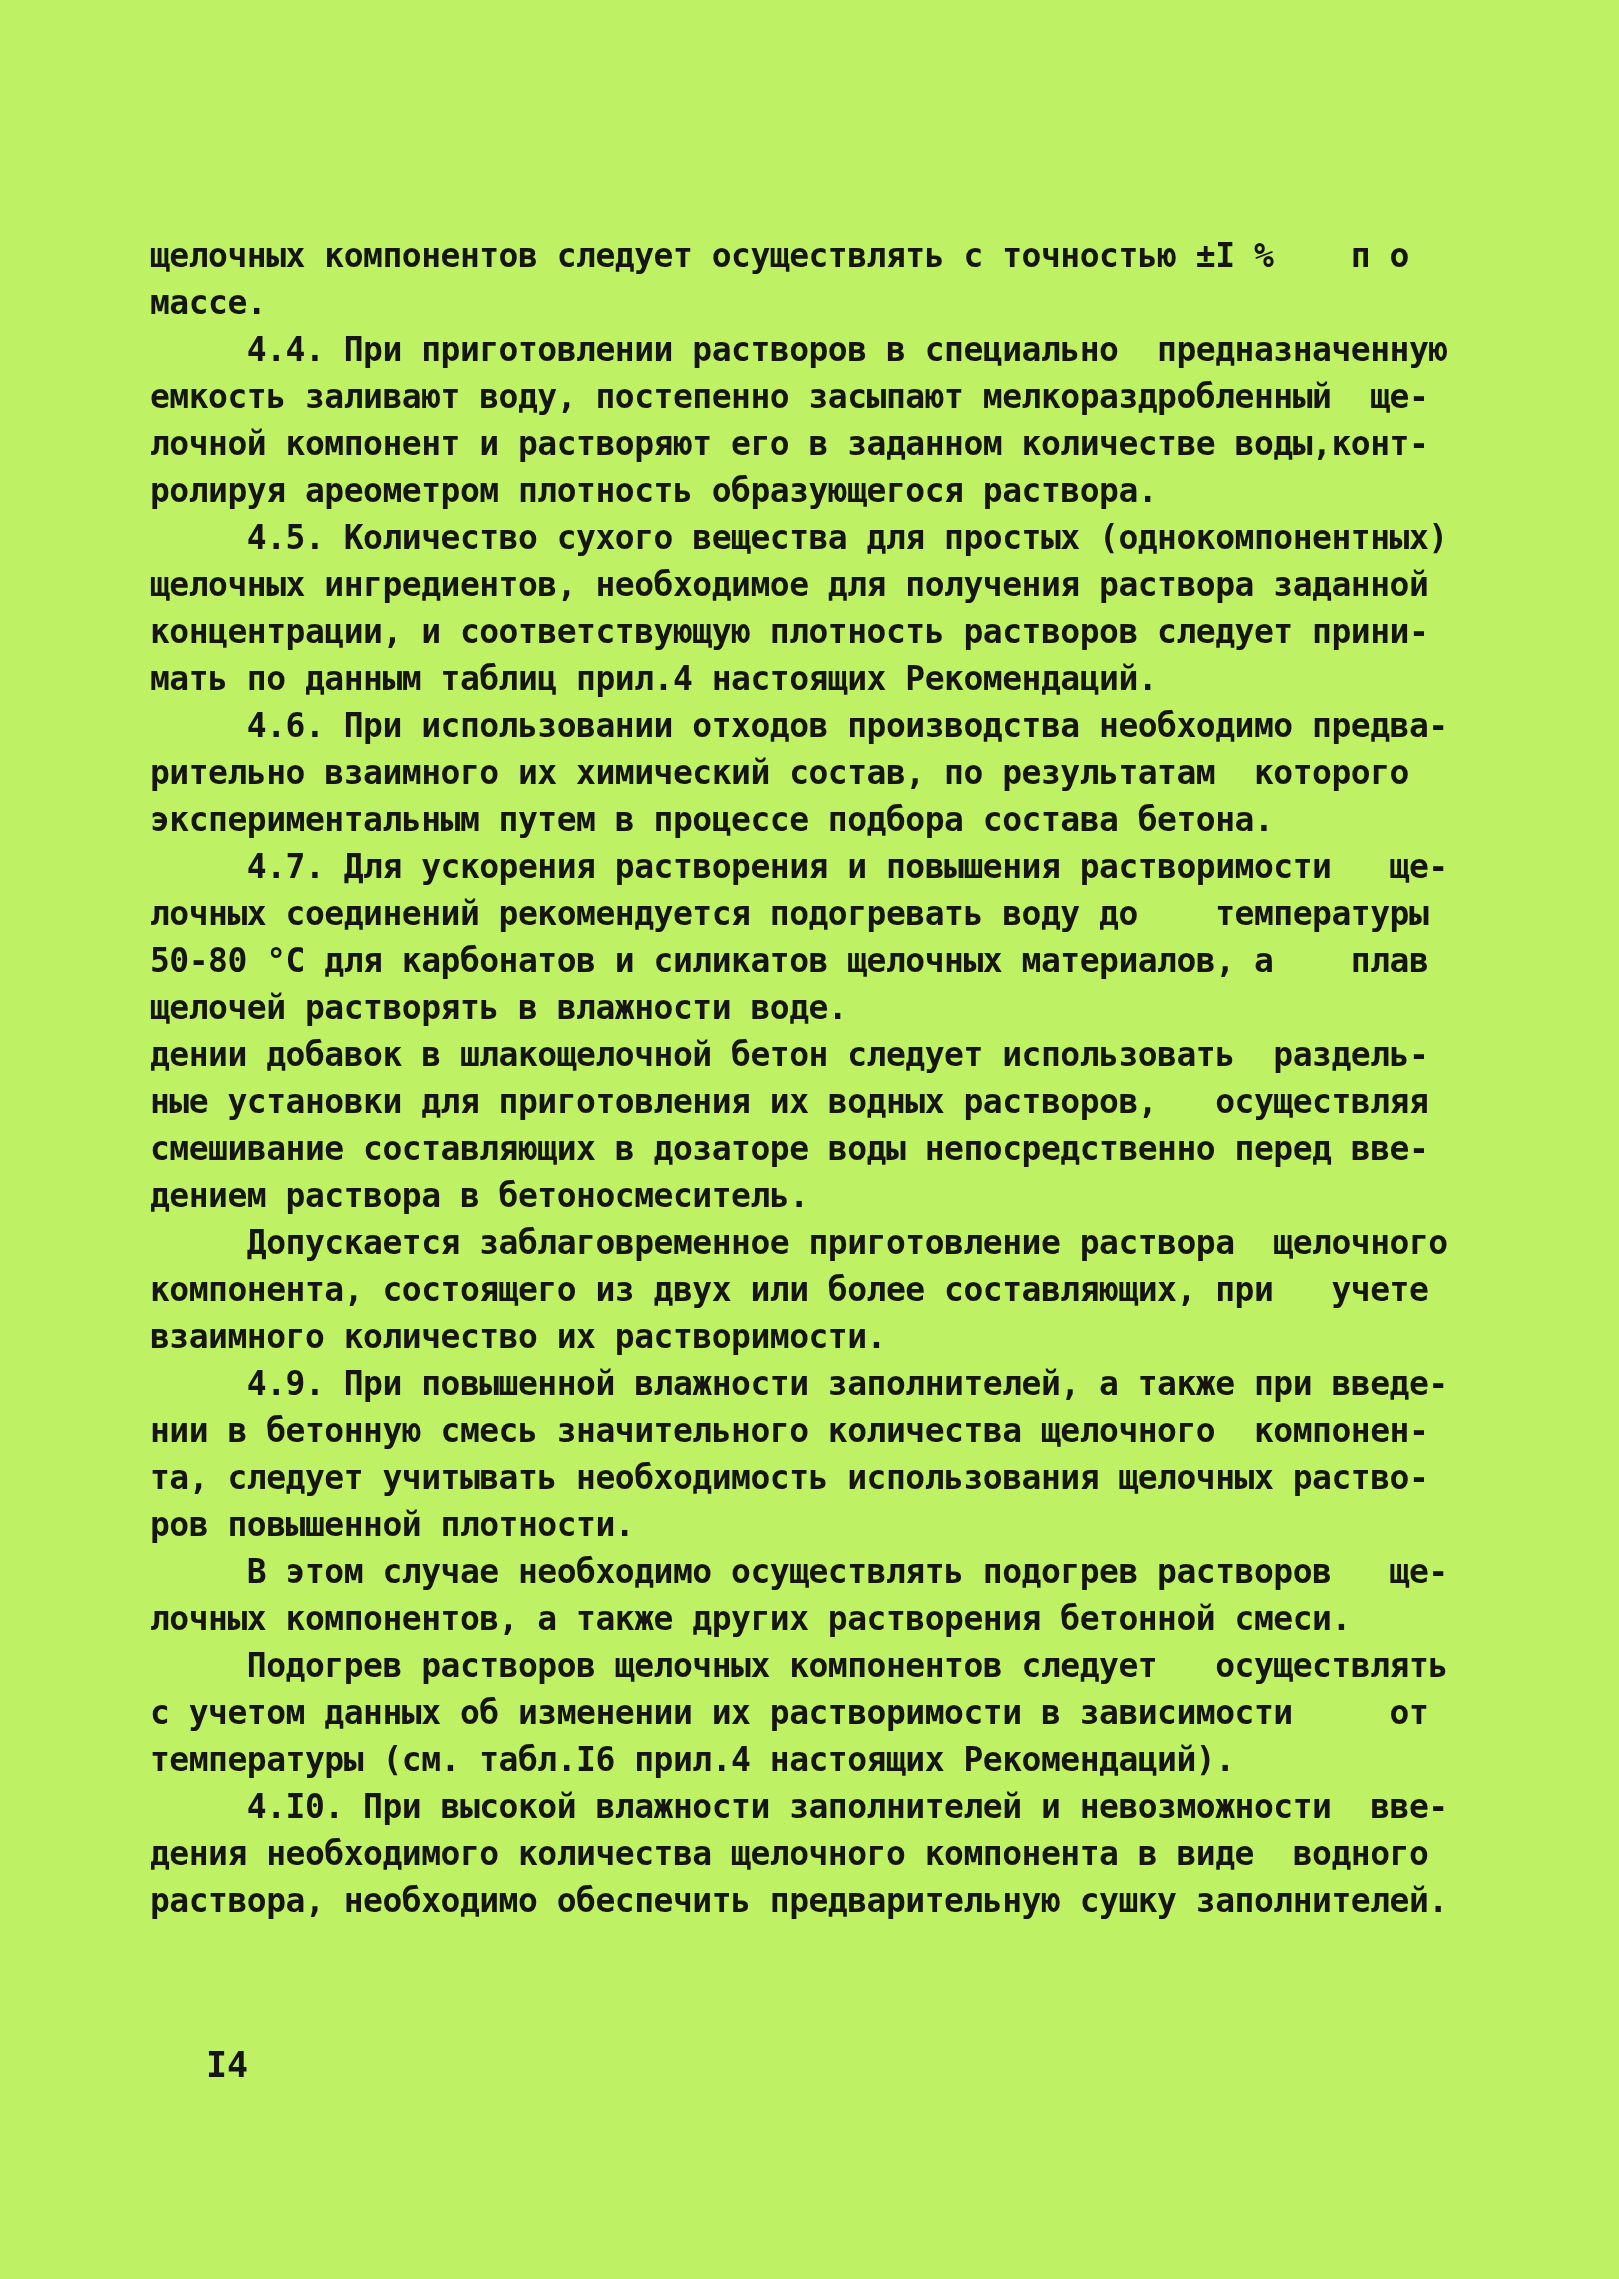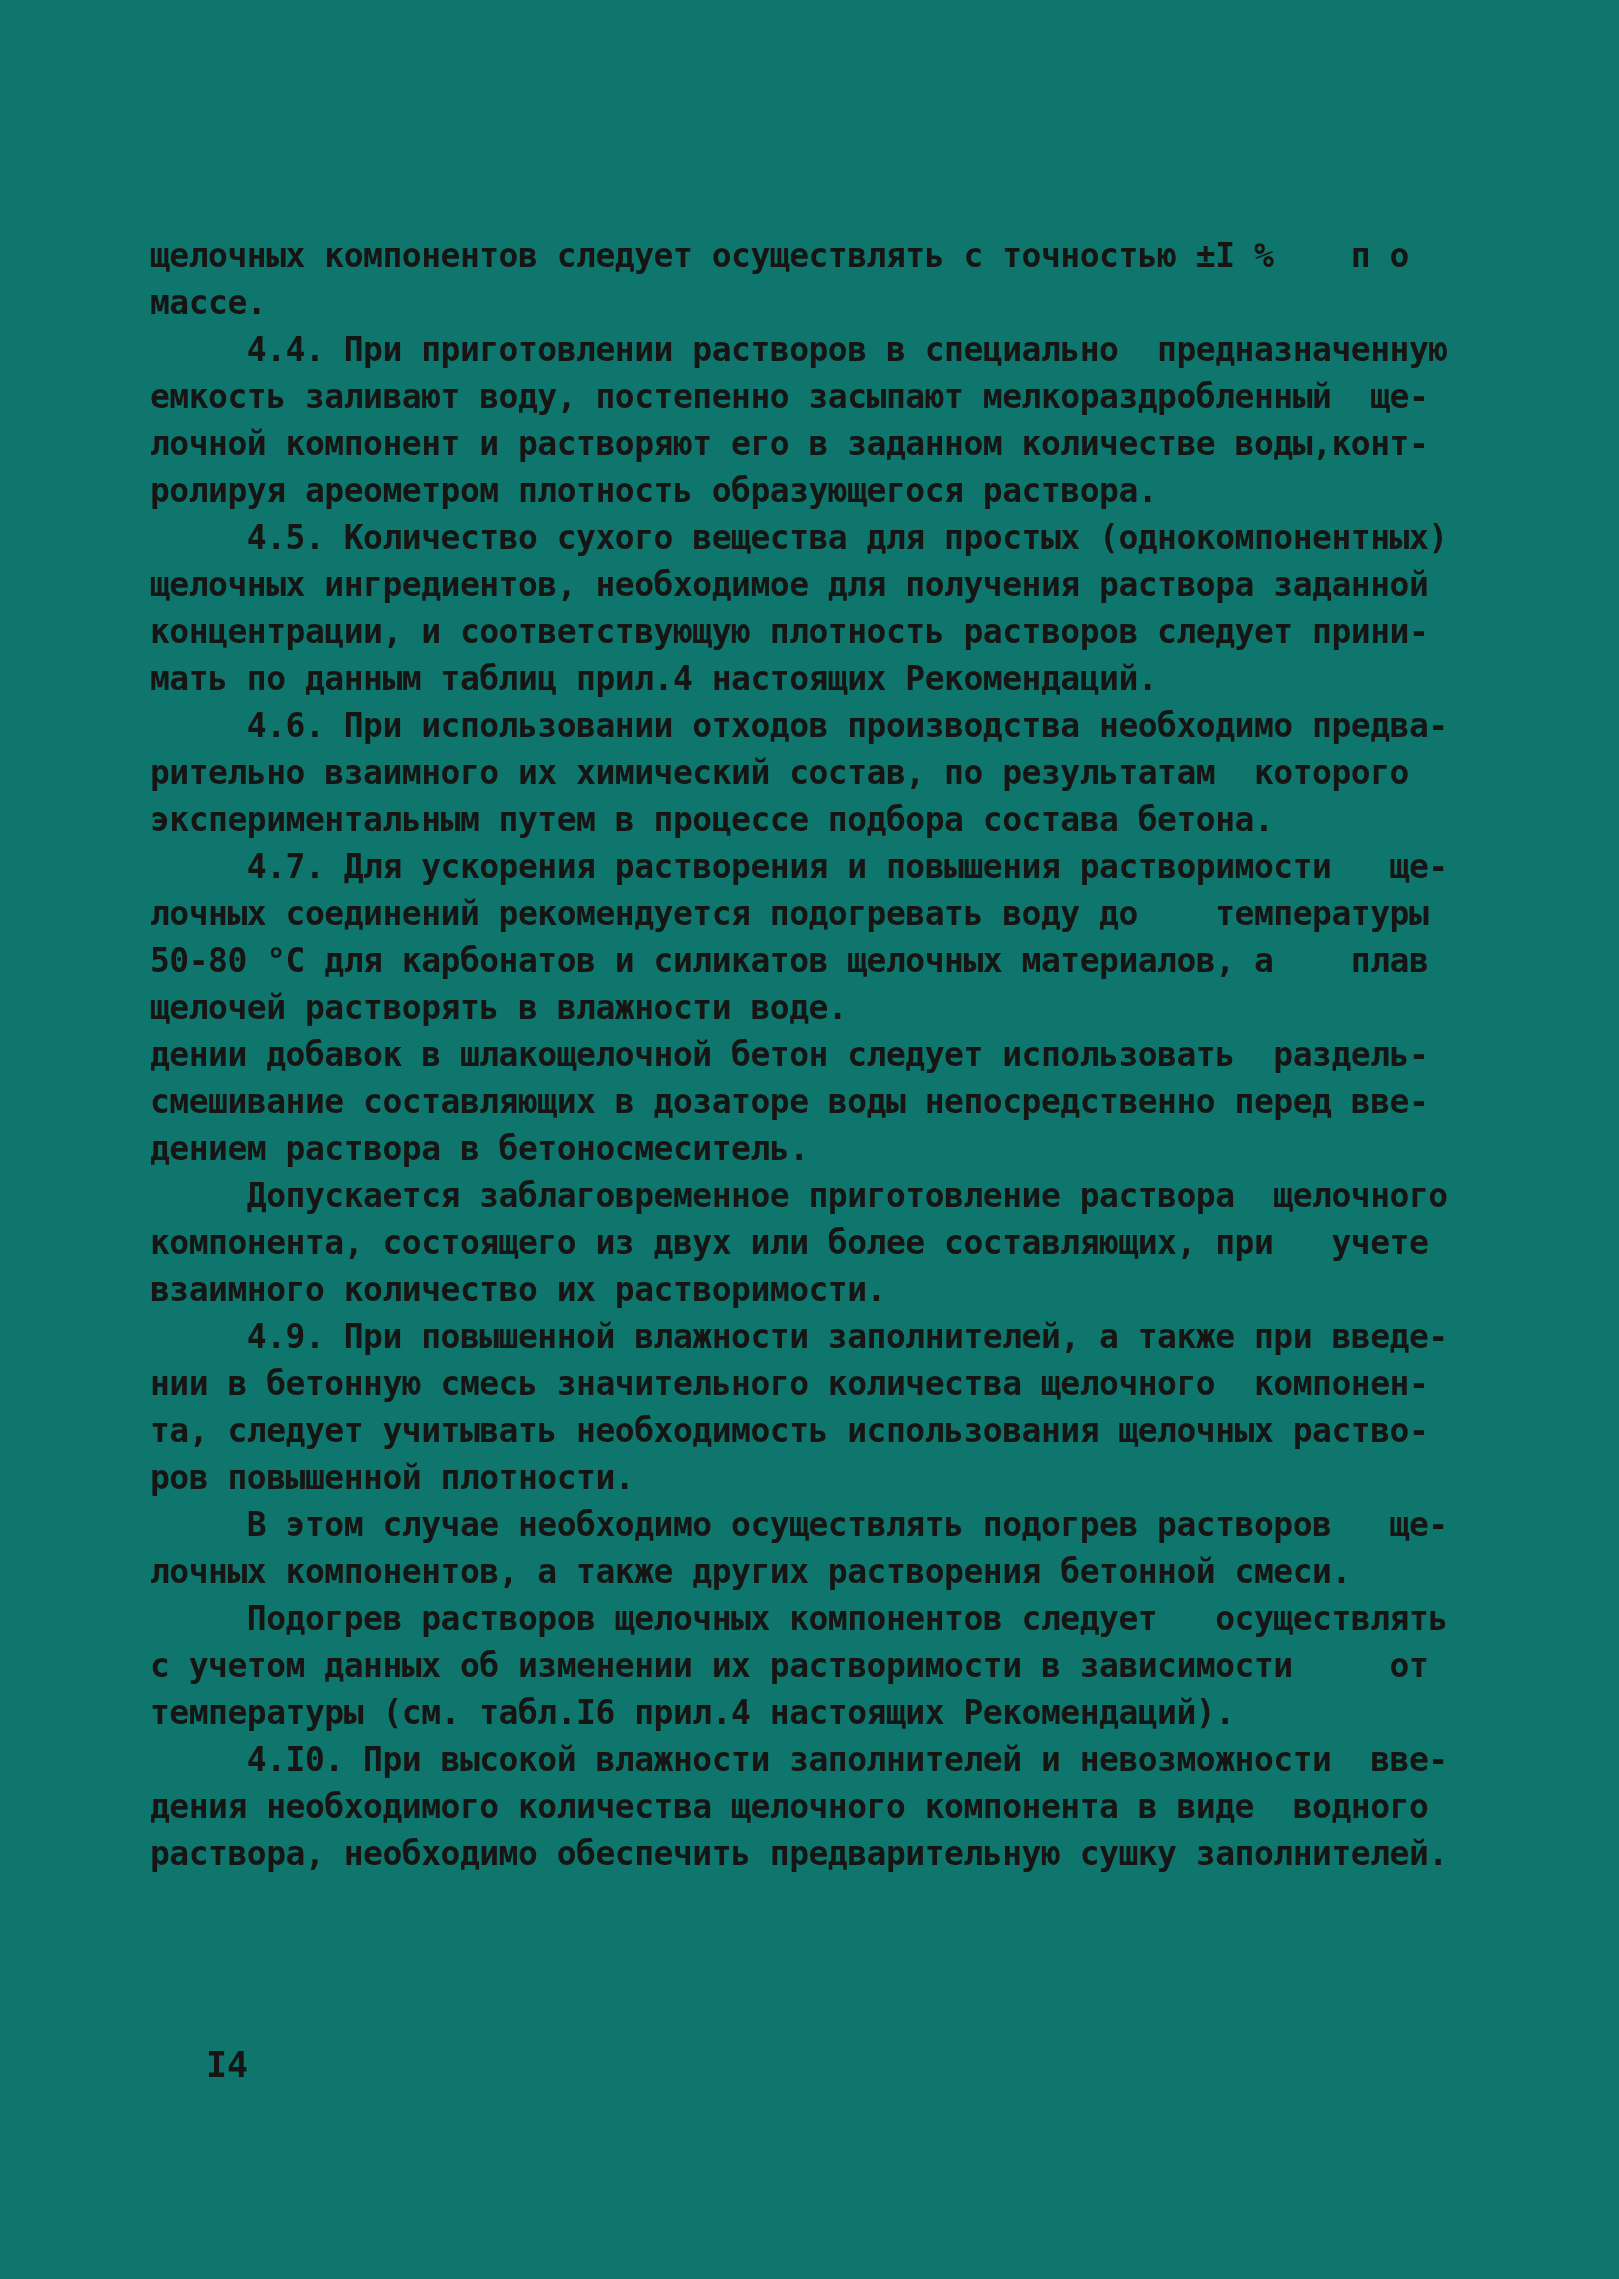--- a/index.html
+++ b/index.html
@@ -12,21 +12,21 @@
     background: #fdfdfc;
     position: relative;
     overflow: hidden;
   }
   .page {
     position: absolute;
     left: 0;
     top: 0;
     width: 1619px;
     height: 2280px;
-    background: #0f766e;
+    background: #bef264;
   }
   .text-block {
     position: absolute;
     left: 150px;
     top: 232px;
     width: 1342px;
     font-family: "DejaVu Sans Mono", "Liberation Mono", monospace;
     font-weight: bold;
     font-size: 33px;
     line-height: 47px;
@@ -65,20 +65,21 @@
       <div class="text-line">концентрации, и соответствующую плотность растворов следует прини-</div>
       <div class="text-line">мать по данным таблиц прил.4 настоящих Рекомендаций.</div>
       <div class="text-line">     4.6. При использовании отходов производства необходимо предва-</div>
       <div class="text-line">рительно взаимного их химический состав, по результатам  которого</div>
       <div class="text-line">экспериментальным путем в процессе подбора состава бетона.</div>
       <div class="text-line">     4.7. Для ускорения растворения и повышения растворимости   ще-</div>
       <div class="text-line">лочных соединений рекомендуется подогревать воду до    температуры</div>
       <div class="text-line">50-80 °С для карбонатов и силикатов щелочных материалов, а    плав</div>
       <div class="text-line">щелочей растворять в влажности воде.</div>
       <div class="text-line">дении добавок в шлакощелочной бетон следует использовать  раздель-</div>
+      <div class="text-line">ные установки для приготовления их водных растворов,   осуществляя</div>
       <div class="text-line">смешивание составляющих в дозаторе воды непосредственно перед вве-</div>
       <div class="text-line">дением раствора в бетоносмеситель.</div>
       <div class="text-line">     Допускается заблаговременное приготовление раствора  щелочного</div>
       <div class="text-line">компонента, состоящего из двух или более составляющих, при   учете</div>
       <div class="text-line">взаимного количество их растворимости.</div>
       <div class="text-line">     4.9. При повышенной влажности заполнителей, а также при введе-</div>
       <div class="text-line">нии в бетонную смесь значительного количества щелочного  компонен-</div>
       <div class="text-line">та, следует учитывать необходимость использования щелочных раство-</div>
       <div class="text-line">ров повышенной плотности.</div>
       <div class="text-line">     В этом случае необходимо осуществлять подогрев растворов   ще-</div>

